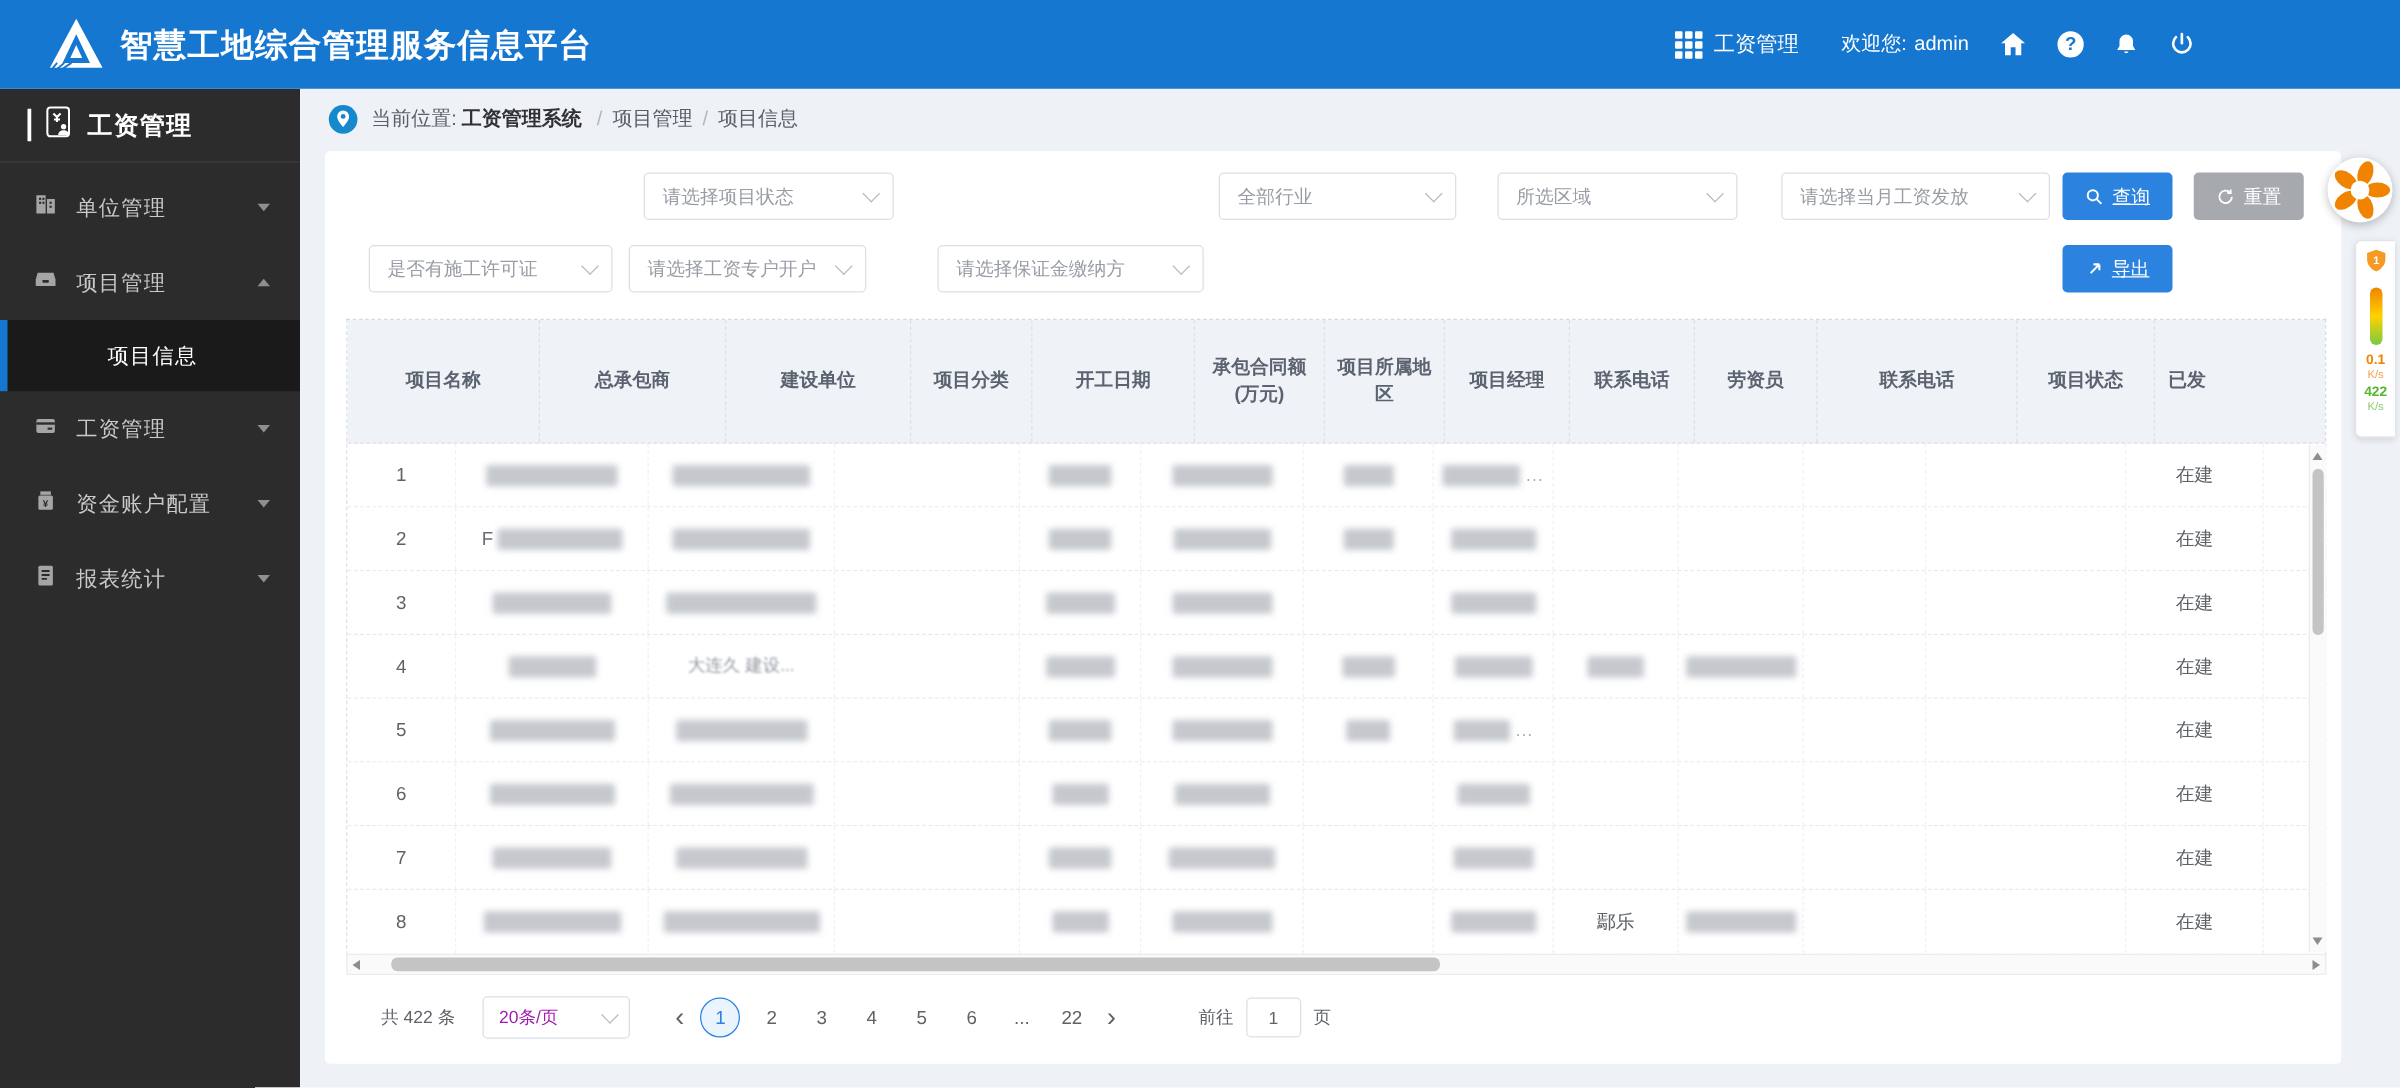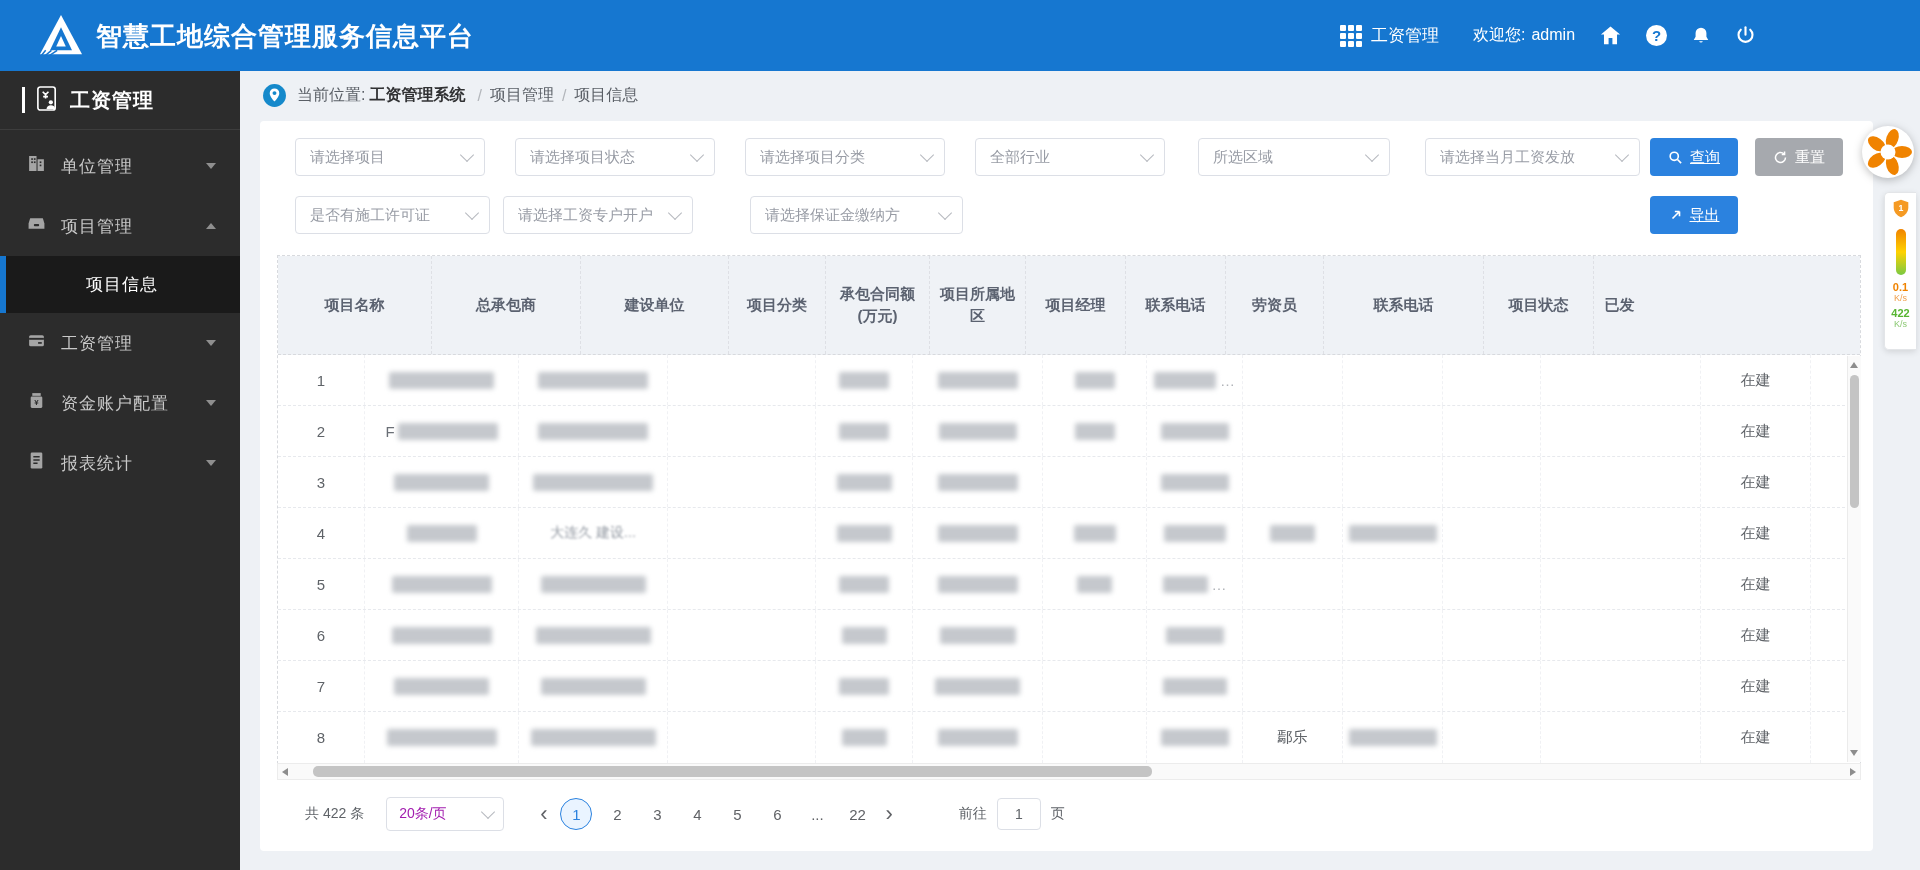--- a/index.html
+++ b/index.html
@@ -256,30 +256,22 @@
     <span>当前位置:</span>
     <span class="root">工资管理系统</span>
     <span class="sep">/</span>
     <span>项目管理</span>
     <span class="sep">/</span>
     <span>项目信息</span>
   </div>
 
   <div class="panel">
 
-    <div class="sel" style="left:35px;top:17px;width:190px;">
-      <span>请选择项目</span>
-        <span class="caret"></span>
-    </div>
     <div class="sel" style="left:255px;top:17px;width:200px;">
       <span>请选择项目状态</span>
-        <span class="caret"></span>
-    </div>
-    <div class="sel" style="left:485px;top:17px;width:200px;">
-      <span>请选择项目分类</span>
         <span class="caret"></span>
     </div>
     <div class="sel" style="left:715px;top:17px;width:190px;">
       <span>全部行业</span>
         <span class="caret"></span>
     </div>
     <div class="sel" style="left:938px;top:17px;width:192px;">
       <span>所选区域</span>
         <span class="caret"></span>
     </div>
@@ -320,20 +312,21 @@
         </svg>
       <span>导出</span>
     </button>
 
     <div class="table">
       <div class="thead" id="thead">
           <div class="th" style="width: 154px;">项目名称</div>
           <div class="th" style="width: 149px;">总承包商</div>
           <div class="th" style="width: 148px;">建设单位</div>
           <div class="th" style="width: 97px;">项目分类</div>
+          <div class="th" style="width: 130px;">开工日期</div>
           <div class="th" style="width: 104px;">承包合同额(万元)</div>
           <div class="th" style="width: 96px;">项目所属地区</div>
           <div class="th" style="width: 100px;">项目经理</div>
           <div class="th" style="width: 100px;">联系电话</div>
           <div class="th" style="width: 98px;">劳资员</div>
           <div class="th" style="width: 160px;">联系电话</div>
           <div class="th" style="width: 110px;">项目状态</div>
           <div class="th" style="width: 51px;">已发</div>
         </div>
       <div id="tbody">

